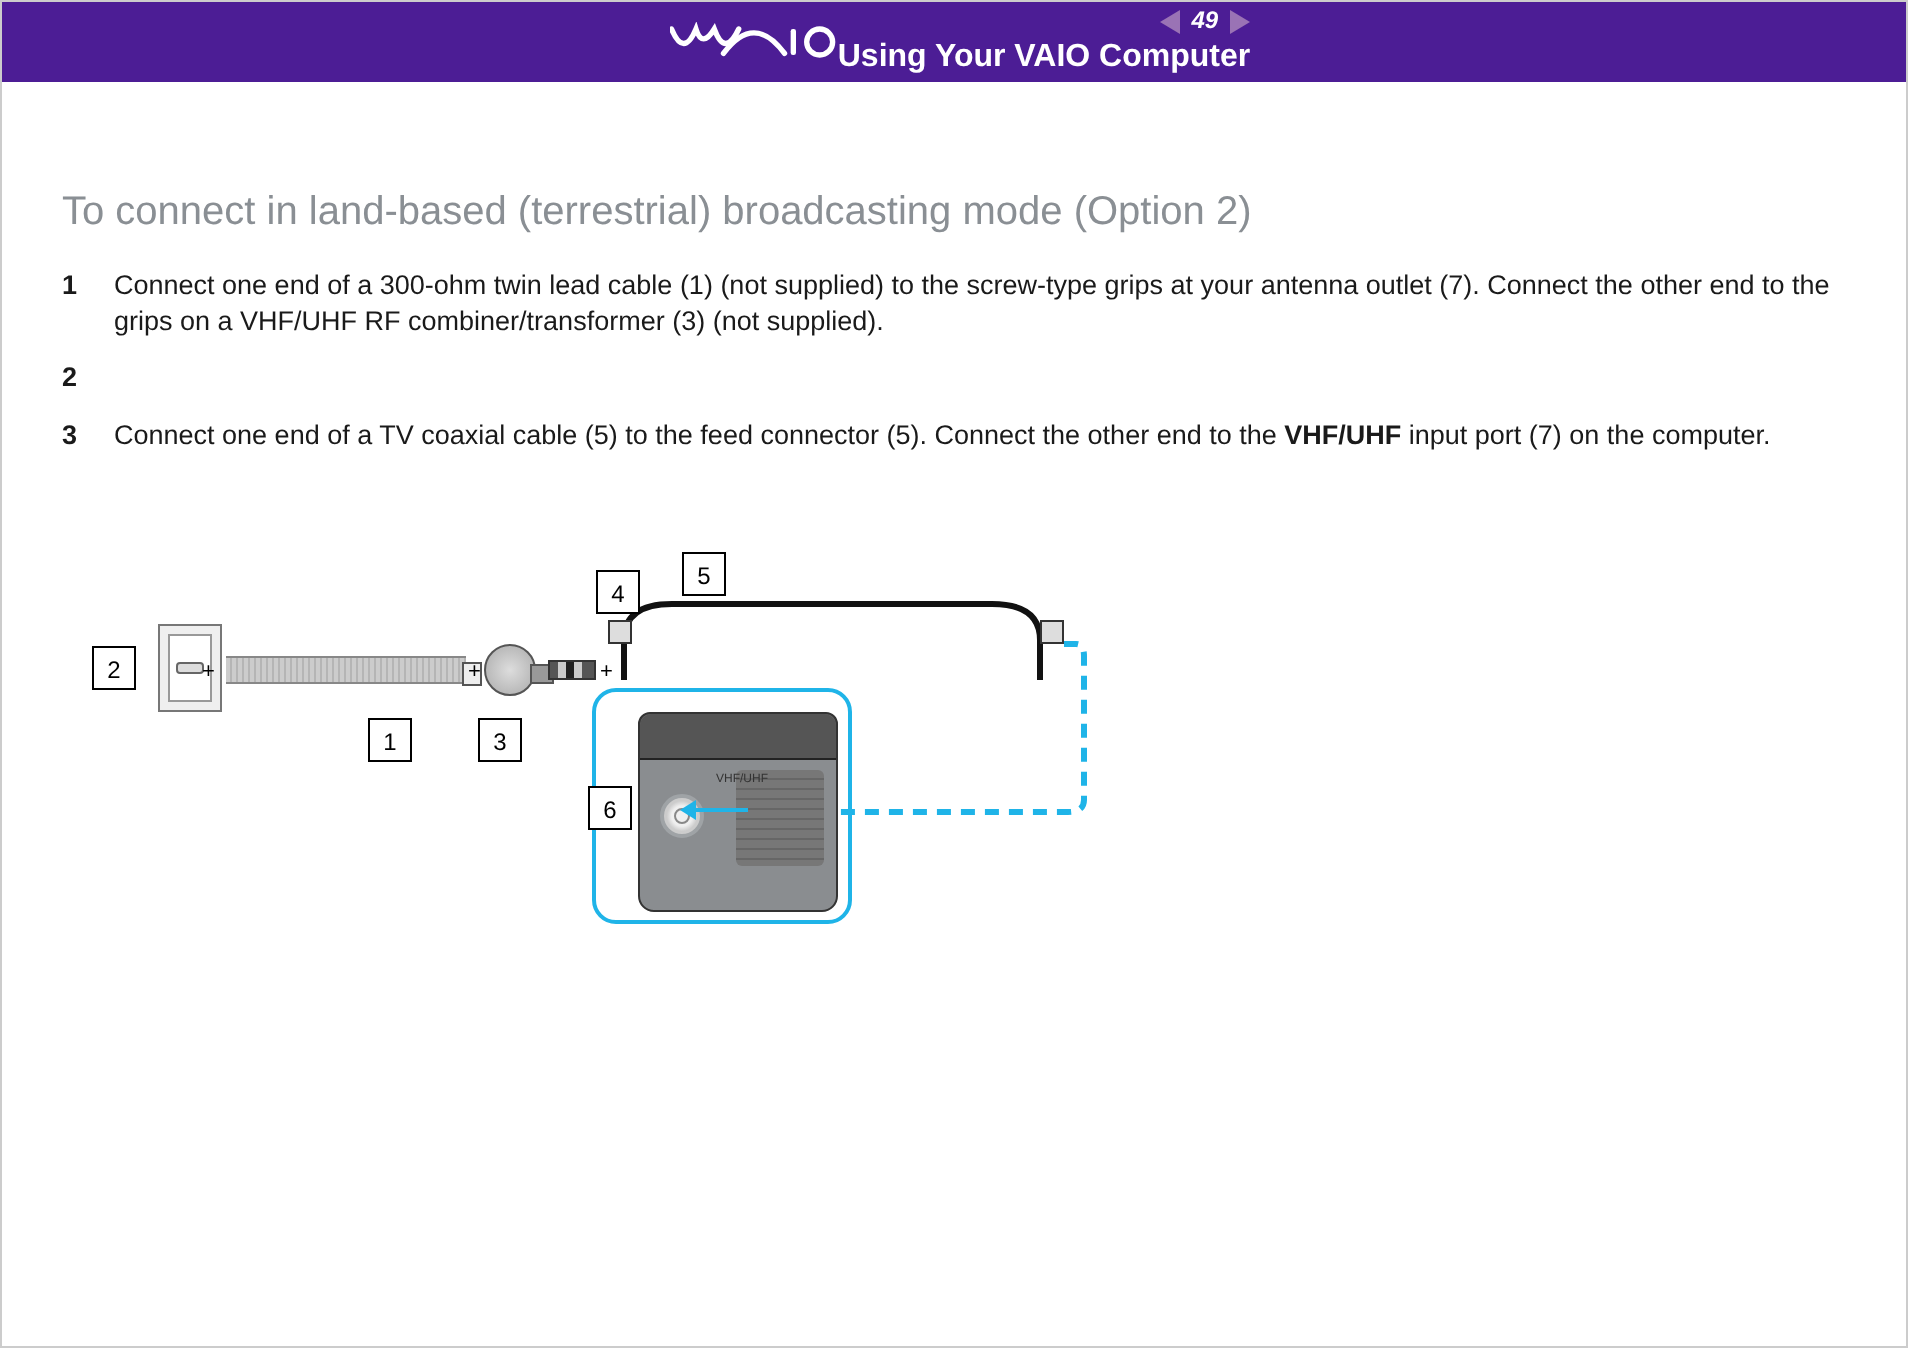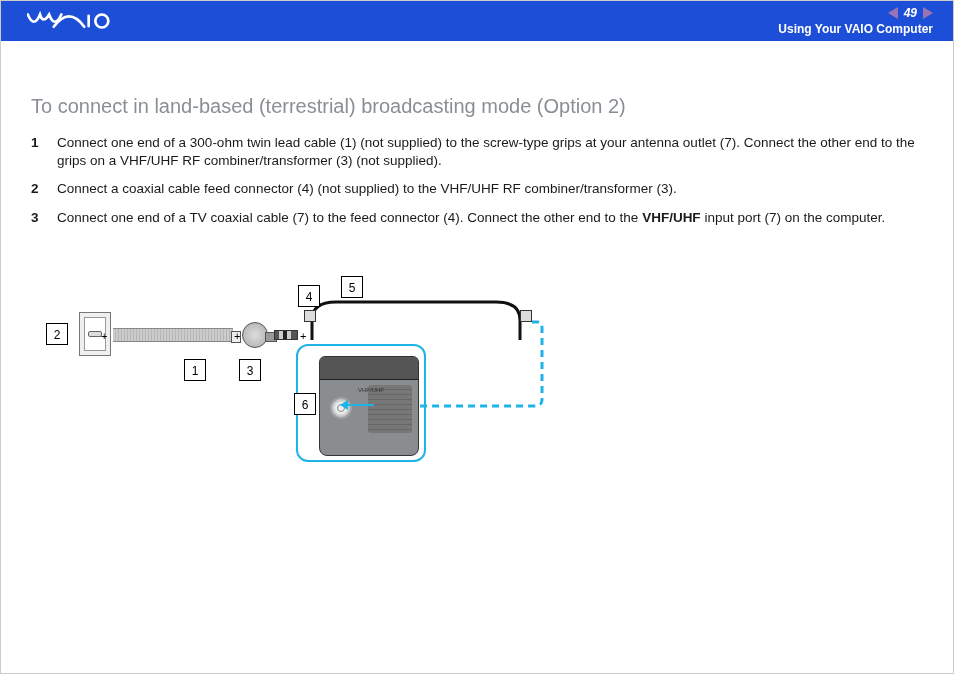--- a/index.html
+++ b/index.html
@@ -7,25 +7,25 @@
     width: 954px;
     height: 674px;
     background: #fff;
     font-family: Arial, Helvetica, sans-serif;
     border: 1px solid #ccc;
     position: relative;
     overflow: hidden;
   }
   .header {
     height: 40px;
-    background: #1d4ed8;
+    background: #4c1d95;
     color: #fff;
     display: flex;
     align-items: center;
-    justify-content: space-between;
+    justify-content: center;
     padding: 0 20px 0 26px;
   }
   .logo { display: flex; align-items: center; }
   .logo svg { width: 84px; height: 20px; }
   .hdr-right {
     text-align: right;
     font-size: 12px;
     line-height: 1.25;
   }
   .page-nav {
@@ -37,21 +37,21 @@
     font-weight: bold;
     margin-bottom: 1px;
   }
   .arrow-btn {
     width: 0; height: 0;
     border-top: 6px solid transparent;
     border-bottom: 6px solid transparent;
   }
   .arrow-left { border-right: 10px solid #9a73b5; }
   .arrow-right { border-left: 10px solid #9a73b5; }
-  .section-name { font-weight: bold; font-size: 12px; }
+  .section-name { font-weight: bold; font-size: 16px; }
   .content { padding: 54px 14px 0 30px; }
   .title {
     color: #8a8f94;
     font-size: 20px;
     font-weight: normal;
     margin-bottom: 16px;
   }
   .steps { list-style: none; }
   .steps li {
     display: flex;
@@ -201,26 +201,25 @@
 
 <div class="content">
   <div class="title">To connect in land-based (terrestrial) broadcasting mode (Option 2)</div>
   <ul class="steps">
     <li>
       <span class="step-num">1</span>
       <span class="step-text">Connect one end of a 300-ohm twin lead cable (1) (not supplied) to the screw-type grips at your antenna outlet (7). Connect the other end to the grips on a VHF/UHF RF combiner/transformer (3) (not supplied).</span>
     </li>
     <li>
       <span class="step-num">2</span>
-      <span class="step-text">Connect a coaxial cable feed connector (4) (not supplied) to the VHF/UHF RF combiner/transformer (3).</span>
     </li>
     <li>
       <span class="step-num">3</span>
       <span class="step-text">
-        <span>Connect one end of a TV coaxial cable (7) to the feed connector (4). Connect the other end to the </span><b>VHF/UHF</b><span> input port (7) on the computer.</span>
+        <span>Connect one end of a TV coaxial cable (5) to the feed connector (5). Connect the other end to the </span><b>VHF/UHF</b><span> input port (7) on the computer.</span>
       </span>
     </li>
   </ul>
 </div>
 
 <div class="diagram">
 
   <div class="wall">
       <div class="screw"></div>
     </div>

